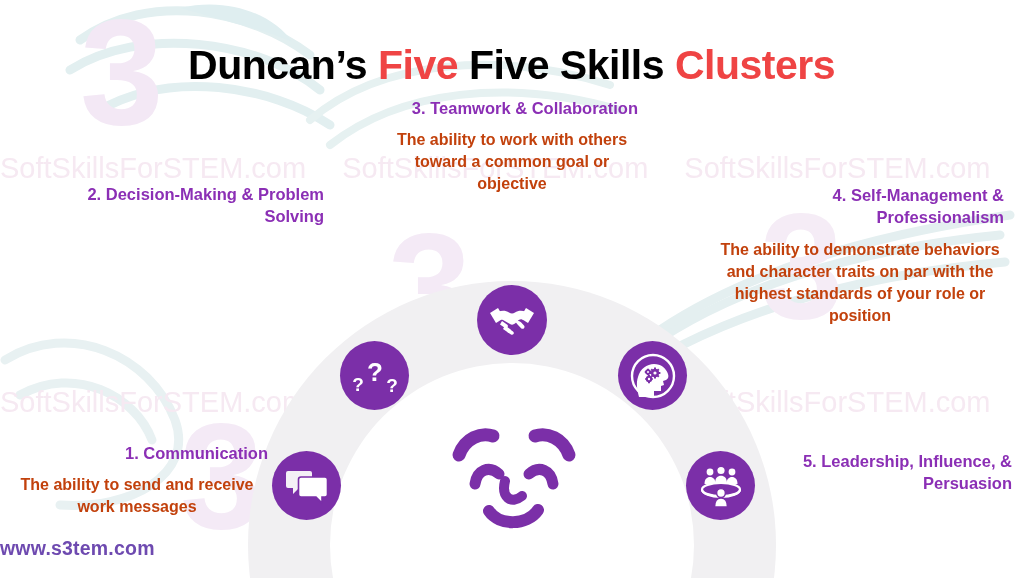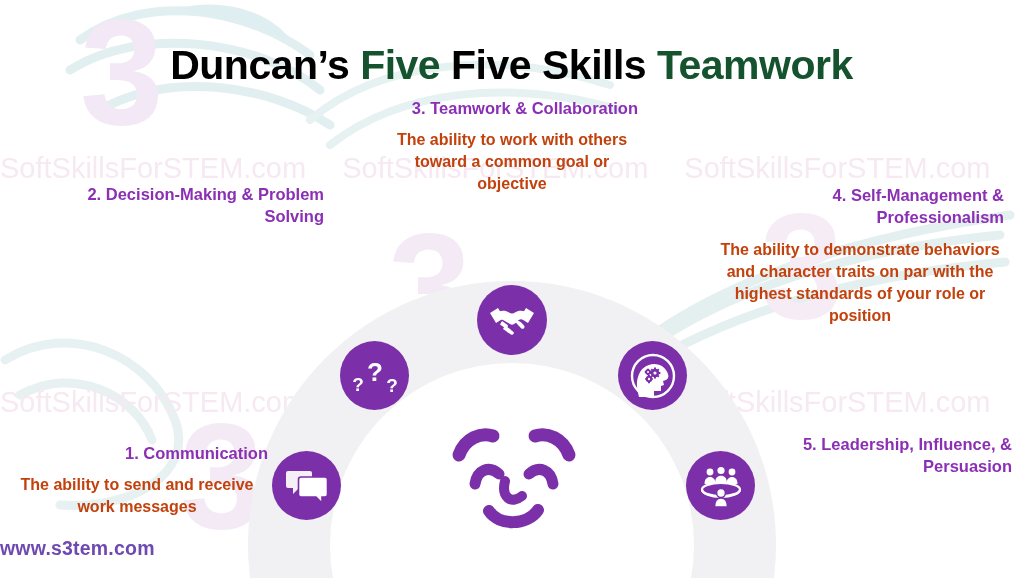--- a/index.html
+++ b/index.html
@@ -71,21 +71,21 @@
     top: 16px;
     left: 0;
     width: 100%;
     text-align: center;
     font-size: 41px;
     font-weight: bold;
     letter-spacing: -0.5px;
     line-height: 1.1;
   }
   .title .p { color: #000000; }
-  .title .k { color: #14532d; }
+  .title .k { color: #ef4444; }
 
   
   .cluster { position: absolute; }
   .c-head {
     color: #8B2FB5;
     font-weight: bold;
     font-size: 16.5px;
     line-height: 1.35;
     text-align: right;
     margin: 0 0 10px 0;
@@ -96,21 +96,21 @@
     font-size: 16px;
     line-height: 1.38;
     text-align: center;
     margin: 0;
   }
 
   #cluster-1 { left: 6px;   top: 442px; width: 262px; }
   #cluster-2 { left: 52px;  top: 183px; width: 272px; }
   #cluster-3 { left: 386px; top:  97px; width: 252px; }
   #cluster-4 { left: 716px; top: 184px; width: 288px; }
-  #cluster-5 { left: 762px; top: 433px; width: 250px; }
+  #cluster-5 { left: 762px; top: 450px; width: 250px; }
 
   
   .icon-badge {
     position: absolute;
     border-radius: 50%;
     background: #7B2FA8;
     display: flex;
     align-items: center;
     justify-content: center;
   }
@@ -208,21 +208,21 @@
       <span>SoftSkillsForSTEM.com</span>
       <span>SoftSkillsForSTEM.com</span>
 
     </div>
 
     <div class="ring-arc"></div>
     <div class="ring-arc-inner"></div>
   </div>
 
   <h1 class="title">
-    <span class="p">Duncan’s </span><span class="k">Five </span><span class="p">Five Skills </span><span class="k">Teamwork</span>
+    <span class="p">Duncan’s </span><span class="k">Five </span><span class="p">Five Skills </span><span class="k">Clusters</span>
   </h1>
 
   <div class="cluster" id="cluster-1">
     <p class="c-head">1. Communication</p>
     <p class="c-body">The ability to send and receive work messages</p>
   </div>
 
   <div class="cluster" id="cluster-2">
     <p class="c-head">2. Decision-Making &amp; Problem Solving</p>
   </div>

